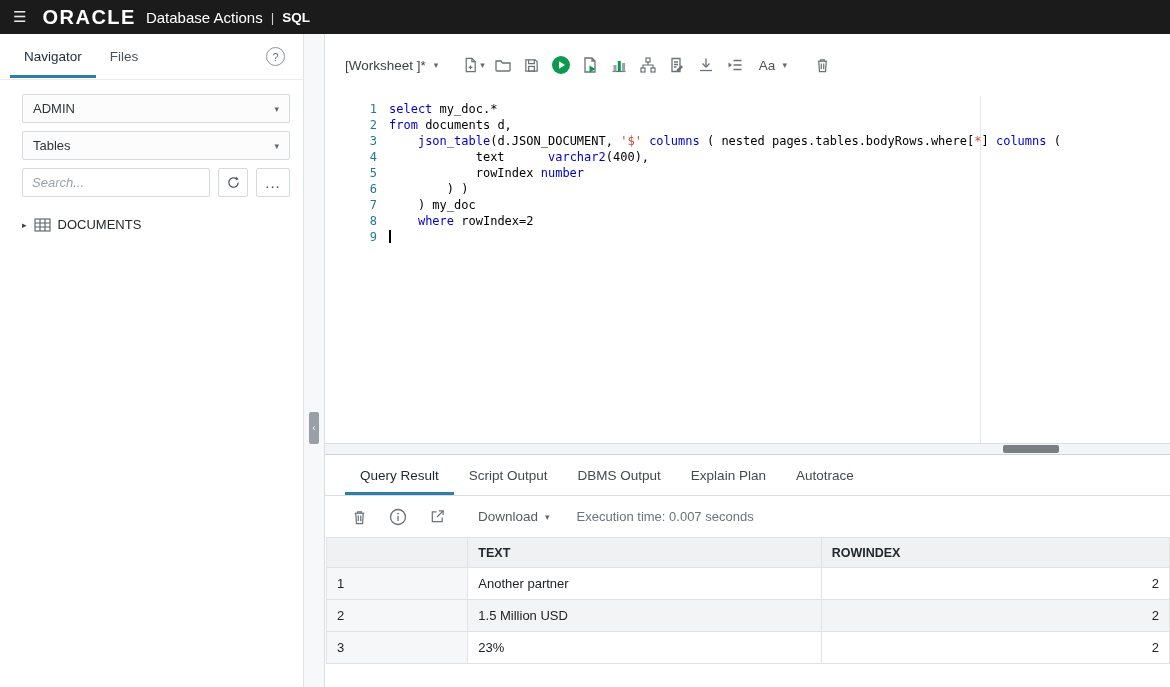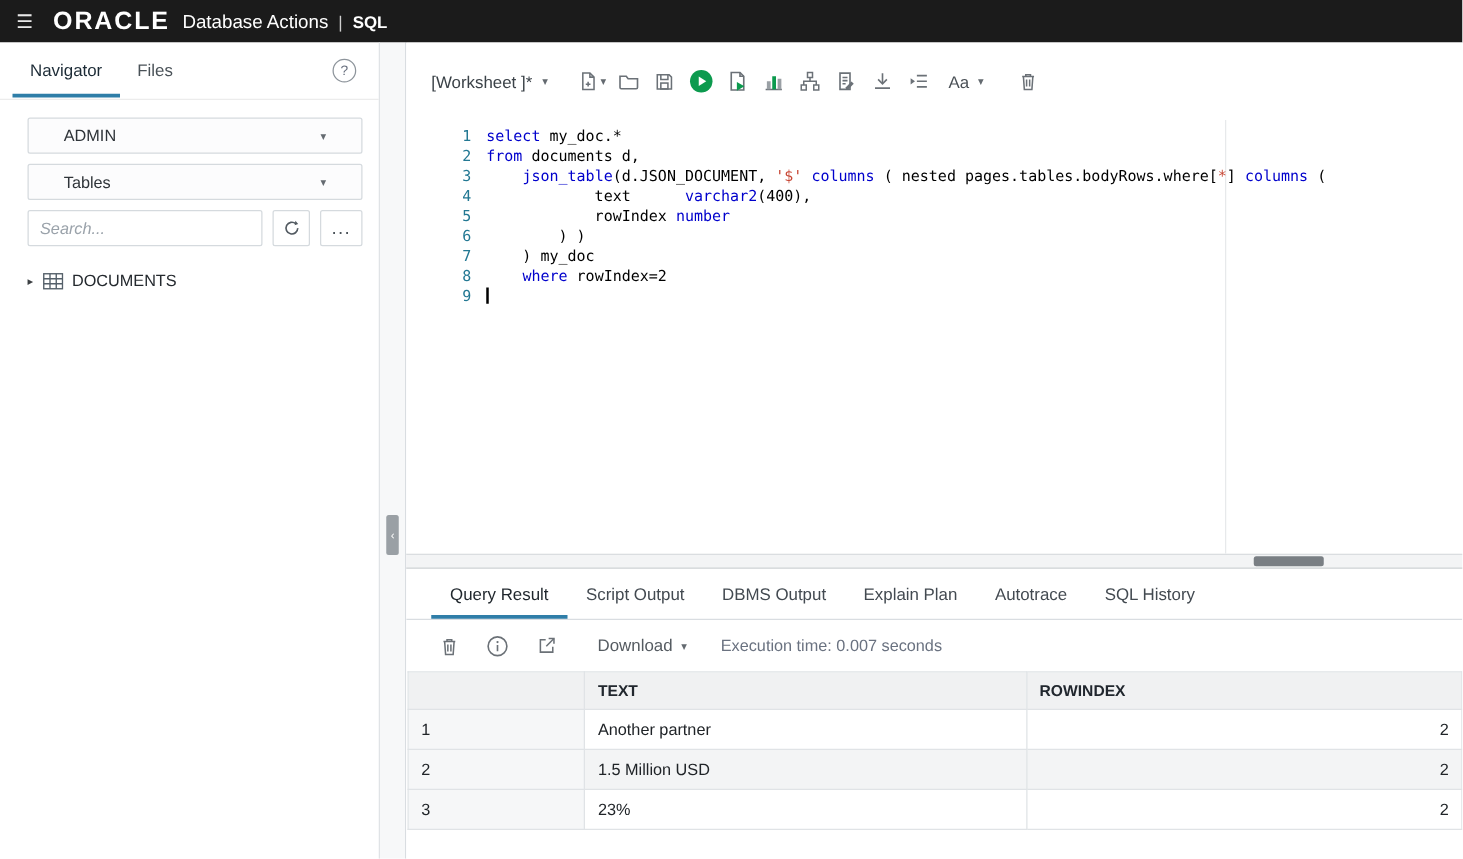--- a/index.html
+++ b/index.html
@@ -18,21 +18,21 @@
 
   
   .sidebar { width:304px; background:#fff; border-right:1px solid #e0e3e6; display:flex; flex-direction:column; }
   .side-tabs { display:flex; align-items:center; height:46px; border-bottom:1px solid #ececec; padding:0 10px 0 10px; }
   .side-tab { padding:13px 14px 11px; font-size:13.5px; color:#4a5258; cursor:pointer; border-bottom:3px solid transparent; }
   .side-tab.active { color:#1c2b36; border-bottom-color:#2f7ea8; }
   .help-btn { margin-left:auto; margin-right:8px; width:19px; height:19px; border:1.5px solid #8d949b; border-radius:50%;
     display:flex; align-items:center; justify-content:center; font-size:11px; color:#6b7280; cursor:pointer; }
   .side-controls { padding:14px 13px 0 22px; display:flex; flex-direction:column; gap:8px; }
   .sel { height:29px; border:1px solid #d5dade; border-radius:2px; background:#fcfcfd; display:flex;
-    align-items:center; justify-content:space-between; padding:0 28px; font-size:13px; color:#2f3439; cursor:pointer; }
+    align-items:center; justify-content:space-between; padding:0 10px; font-size:13px; color:#2f3439; cursor:pointer; }
   .caret { font-size:9px; color:#646a70; }
   .search-row { display:flex; gap:8px; }
   .search-row input { flex:1; height:29px; border:1px solid #d5dade; border-radius:2px; padding:0 9px;
     font-size:13px; font-family:"Liberation Sans",sans-serif; color:#2f3439; min-width:0; }
   .search-row input::placeholder { color:#9aa2aa; font-style:italic; }
   .sq-btn { height:29px; border:1px solid #d5dade; border-radius:2px; background:#fff; display:flex;
     align-items:center; justify-content:center; cursor:pointer; color:#525a61; }
   .refresh-btn { width:30px; }
   .more-btn { width:34px; font-size:15px; letter-spacing:1px; color:#4a5258; }
   .tree { padding:20px 0 0 22px; }
@@ -297,21 +297,20 @@
       <div class="hhandle"></div>
     </div>
 
     <div class="results">
       <div class="result-tabbar">
           <div class="r-tab active">Query Result</div>
           <div class="r-tab">Script Output</div>
           <div class="r-tab">DBMS Output</div>
           <div class="r-tab">Explain Plan</div>
           <div class="r-tab">Autotrace</div>
-          <div class="r-tab">SQL History</div>
         </div>
 
       <div class="result-toolbar">
         <div class="rt-icon">
           <svg width="17" height="18" viewBox="0 0 18 18" fill="none" stroke="#6b7177" stroke-width="1.3">
             <path d="M4 5h10"></path>
               <path d="M7 5V3.5h4V5"></path>
               <path d="M5 5l.8 11h6.4L13 5"></path>
               <path d="M7.7 7.5v6M10.3 7.5v6"></path>
           </svg>

